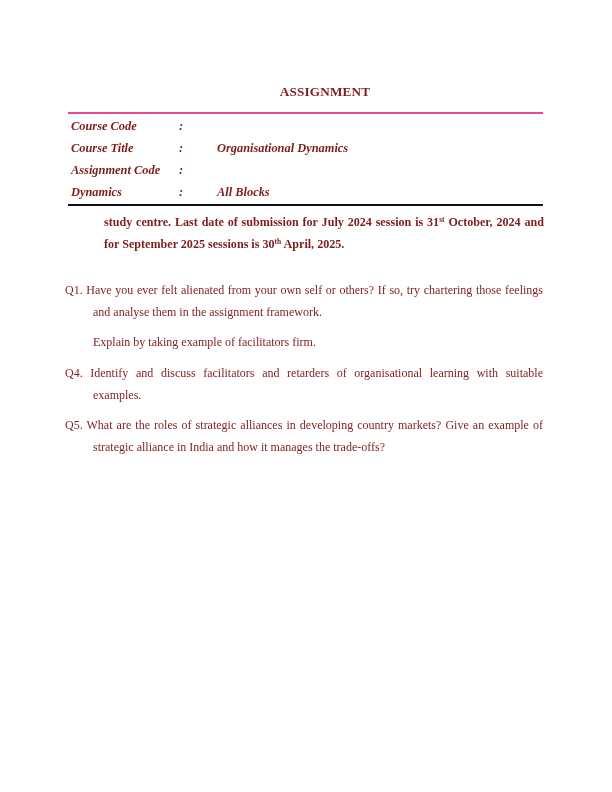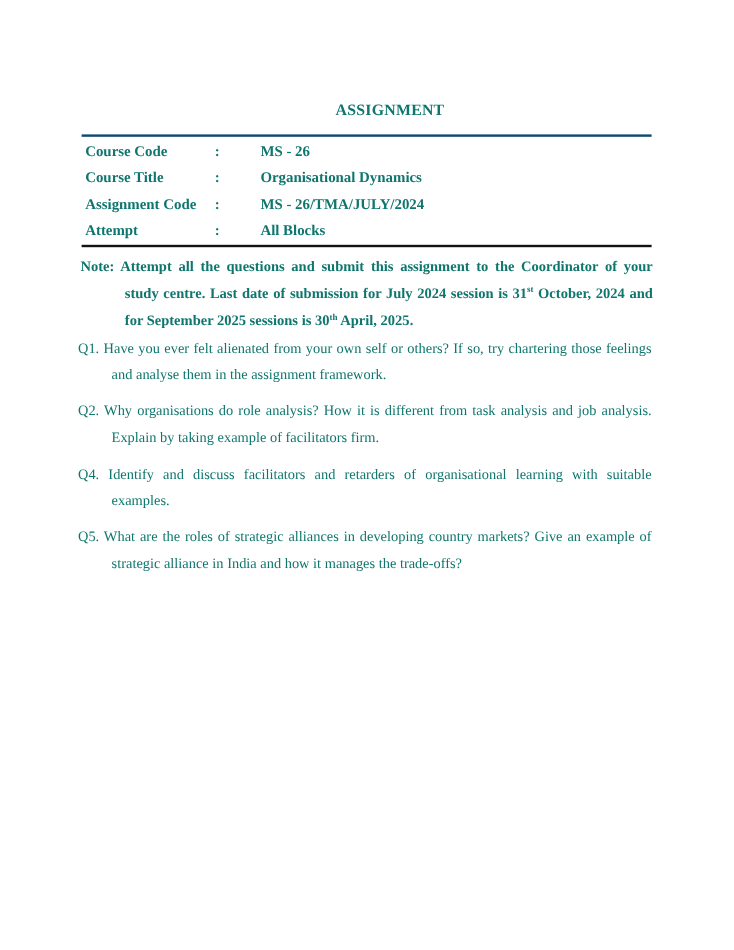--- a/index.html
+++ b/index.html
@@ -3,43 +3,44 @@
 <meta charset="utf-8">
 <style>
   html, body { margin: 0; padding: 0; background: #ffffff; }
   .page {
     position: relative;
     width: 612px;
     height: 792px;
     background: #ffffff;
     overflow: hidden;
     font-family: "Liberation Serif", serif;
-    color: #0f766e;
+    color: #7f1d1d;
   }
 
   
   .title-row {
     position: absolute;
     top: 85px; left: 0;
     width: 612px;
     text-align: center;
     font-size: 13.2px;
     font-weight: bold;
     line-height: 13px;
   }
   .title-text { display: inline-block; transform: translateX(19px); letter-spacing: 0.2px; }
 
   
   .ctable {
     position: absolute;
     top: 112px; left: 68px;
     width: 475px;
-    border-top: 2px solid #0c4a6e;
+    border-top: 2px solid #ec4899;
     border-bottom: 2px solid #121212;
     padding-top: 1px;
+    font-style: italic;
   }
   .crow {
     display: flex;
     align-items: center;
     height: 22.2px;
     font-weight: bold;
     font-size: 12.4px;
   }
   .clbl { width: 108px; padding-left: 3px; }
   .csep { width: 38px; }
@@ -80,50 +81,46 @@
 <body>
 
 <div class="page">
   <div class="title-row">
     <span class="title-text">ASSIGNMENT</span>
   </div>
   <div class="ctable">
       <div class="crow">
         <span class="clbl">Course Code</span>
         <span class="csep">:</span>
-        <span class="cval">MS - 26</span>
       </div>
       <div class="crow">
         <span class="clbl">Course Title</span>
         <span class="csep">:</span>
         <span class="cval">Organisational Dynamics</span>
       </div>
       <div class="crow">
         <span class="clbl">Assignment Code</span>
         <span class="csep">:</span>
-        <span class="cval">MS - 26/TMA/JULY/2024</span>
       </div>
       <div class="crow">
-        <span class="clbl">Attempt</span>
+        <span class="clbl">Dynamics</span>
         <span class="csep">:</span>
         <span class="cval">All Blocks</span>
       </div>
     </div>
   <div class="note">
-      <div class="nline jlast"><span>Note: Attempt all the questions and submit this assignment to the Coordinator of your</span></div>
       <div class="nline ind jlast"><span>study centre. Last date of submission for July 2024 session is 31</span><sup>st</sup><span> October, 2024 and</span></div>
       <div class="nline ind"><span>for September 2025 sessions is 30</span><sup>th</sup><span> April, 2025.</span></div>
     </div>
   <div class="questions">
       <div class="qblock">
         <div class="qline1">Q1. Have you ever felt alienated from your own self or others? If so, try chartering those feelings</div>
         <div class="qline2">and analyse them in the assignment framework.</div>
       </div>
       <div class="qblock">
-        <div class="qline1">Q2. Why organisations do role analysis? How it is different from task analysis and job analysis.</div>
         <div class="qline2">Explain by taking example of facilitators firm.</div>
       </div>
       <div class="qblock">
         <div class="qline1">Q4. Identify and discuss facilitators and retarders of organisational learning with suitable</div>
         <div class="qline2">examples.</div>
       </div>
       <div class="qblock">
         <div class="qline1">Q5. What are the roles of strategic alliances in developing country markets? Give an example of</div>
         <div class="qline2">strategic alliance in India and how it manages the trade-offs?</div>
       </div>

